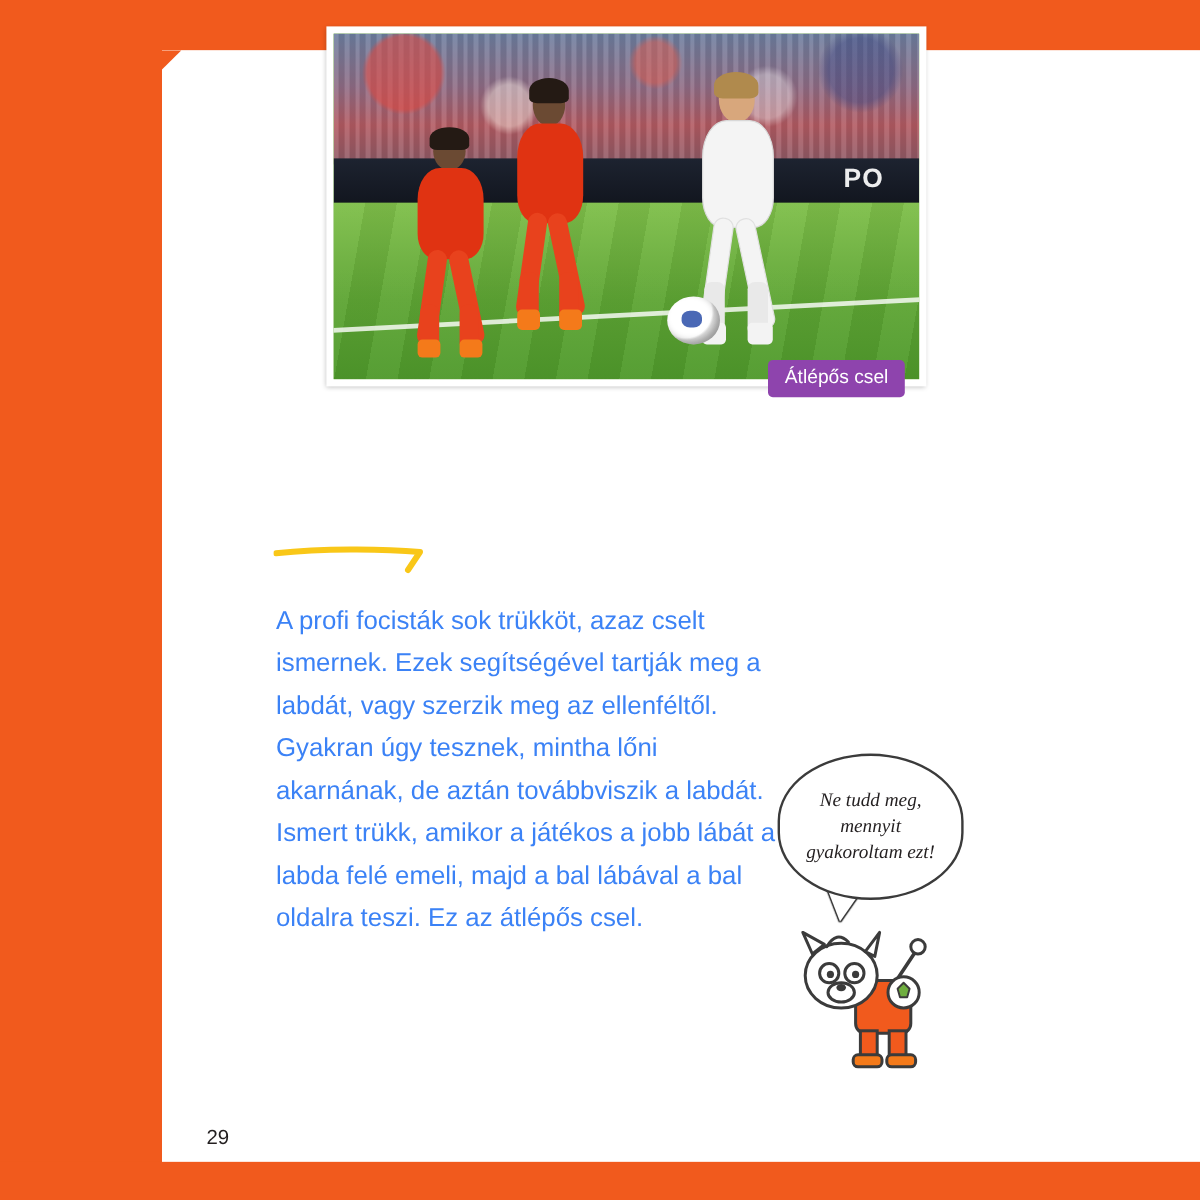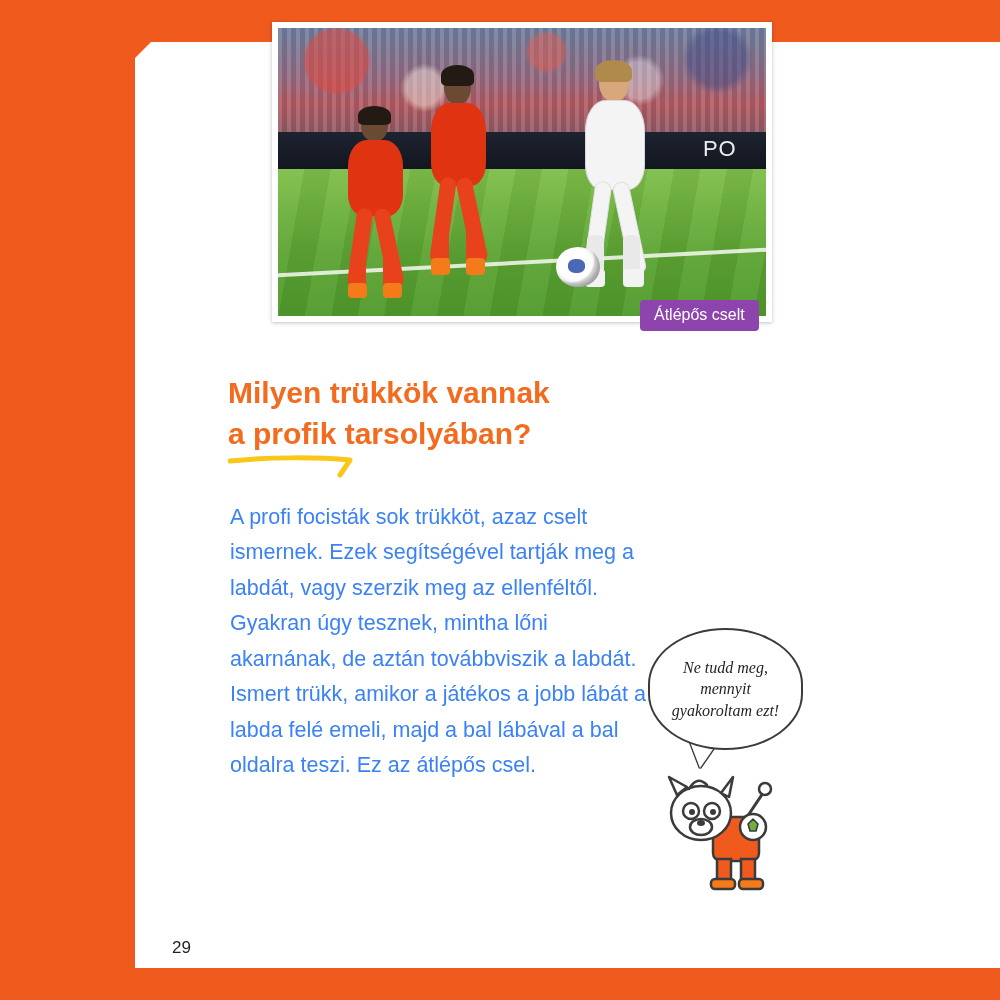--- a/index.html
+++ b/index.html
@@ -85,21 +85,21 @@
       radial-gradient(circle at 55% 22%, rgba(240,90,70,0.45) 0 6%, transparent 8%),
       radial-gradient(circle at 74% 48%, rgba(255,255,255,0.35) 0 5%, transparent 7%),
       radial-gradient(circle at 90% 28%, rgba(60,70,130,0.45) 0 6%, transparent 8%);
   }
   .board {
     position: absolute; left: 0; top: 36%; width: 100%; height: 13%;
     background: linear-gradient(180deg, #1d2330 0%, #12161f 100%);
   }
   .board-text {
     position: absolute; right: 6%; top: 37.5%;
-    color: #ffffff; font-weight: normal; font-size: 22px;
+    color: #ffffff; font-weight: bold; font-size: 22px;
     letter-spacing: 1px; opacity: 0.92;
     font-family: "Liberation Sans", sans-serif;
   }
   .pitch {
     position: absolute; left: 0; top: 49%; width: 100%; height: 51%;
     background:
       repeating-linear-gradient(100deg, rgba(255,255,255,0.045) 0 26px, rgba(0,0,0,0.05) 26px 52px),
       linear-gradient(180deg, #7fbf4a 0%, #5ea534 55%, #4f9a2b 100%);
   }
   .pitch-line {
@@ -307,26 +307,22 @@
         <div class="sock sockL"></div>
         <div class="sock sockR"></div>
         <div class="boot bootL"></div>
         <div class="boot bootR"></div>
       </div>
 
       <div class="ball"></div>
     </div>
   </div>
 
-  <div class="caption-pill">Átlépős cselt</div>
-
-  <div class="heading">
-    <div>Milyen trükkök vannak</div>
-    <div>a profik tarsolyában?</div>
-  </div>
+  <div class="caption-pill">Átlépős csel</div>
+
 
   <svg class="underline-svg" viewBox="0 0 130 28">
     <path d="M2 6 C 40 2, 90 2, 122 5 L 112 20" stroke="#f9c718" stroke-width="5" fill="none" stroke-linecap="round" stroke-linejoin="round"></path>
   </svg>
 
   <div class="body-text">
     <p>A profi focisták sok trükköt, azaz cselt ismernek. Ezek segítségével tartják meg a labdát, vagy szerzik meg az ellenféltől. Gyakran úgy tesznek, mintha lőni akarnának, de aztán továbbviszik a labdát. Ismert trükk, amikor a játékos a jobb lábát a labda felé emeli, majd a bal lábával a bal oldalra teszi. Ez az átlépős csel.</p>
   </div>
 
   <div class="bubble-tail"></div>

